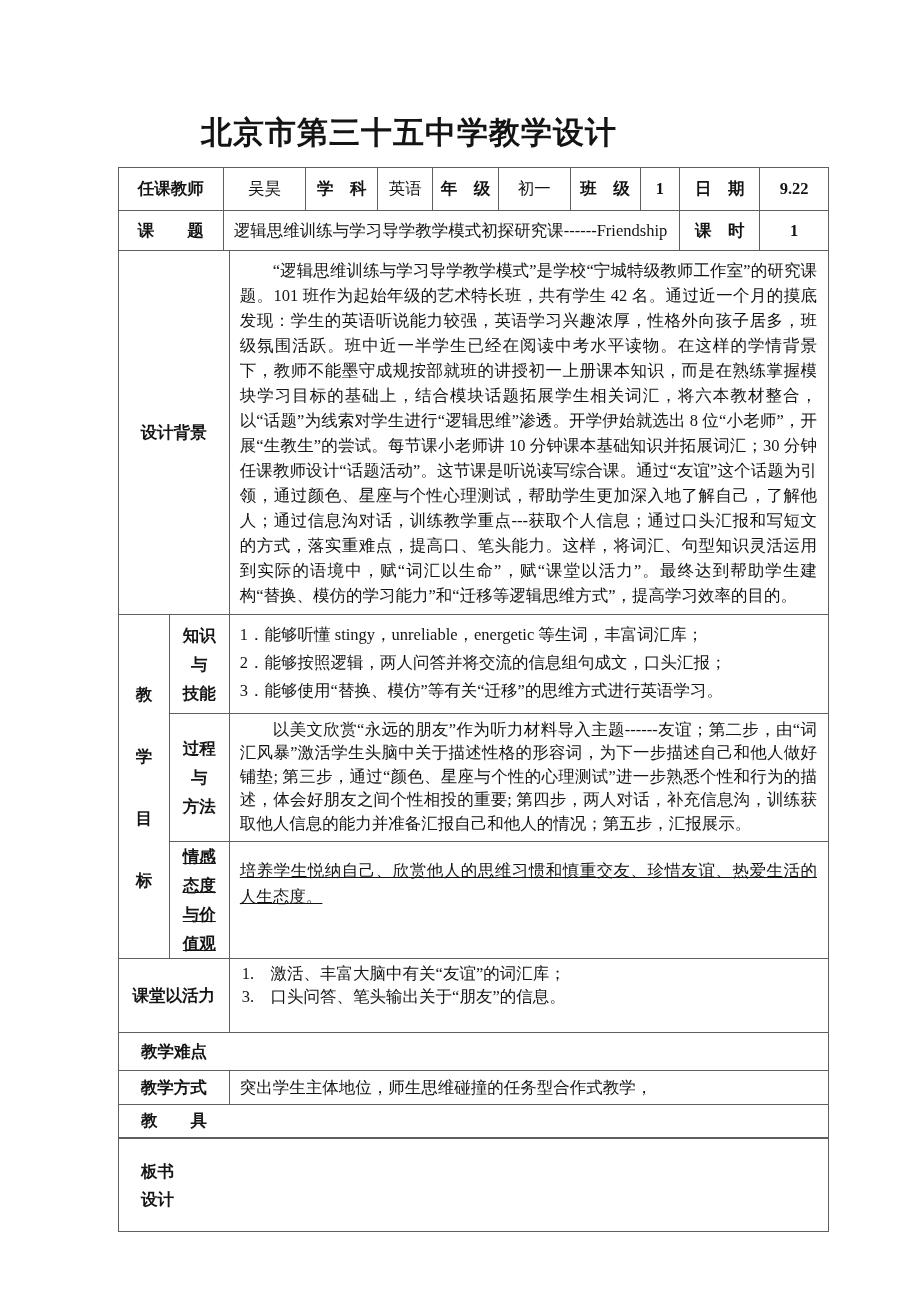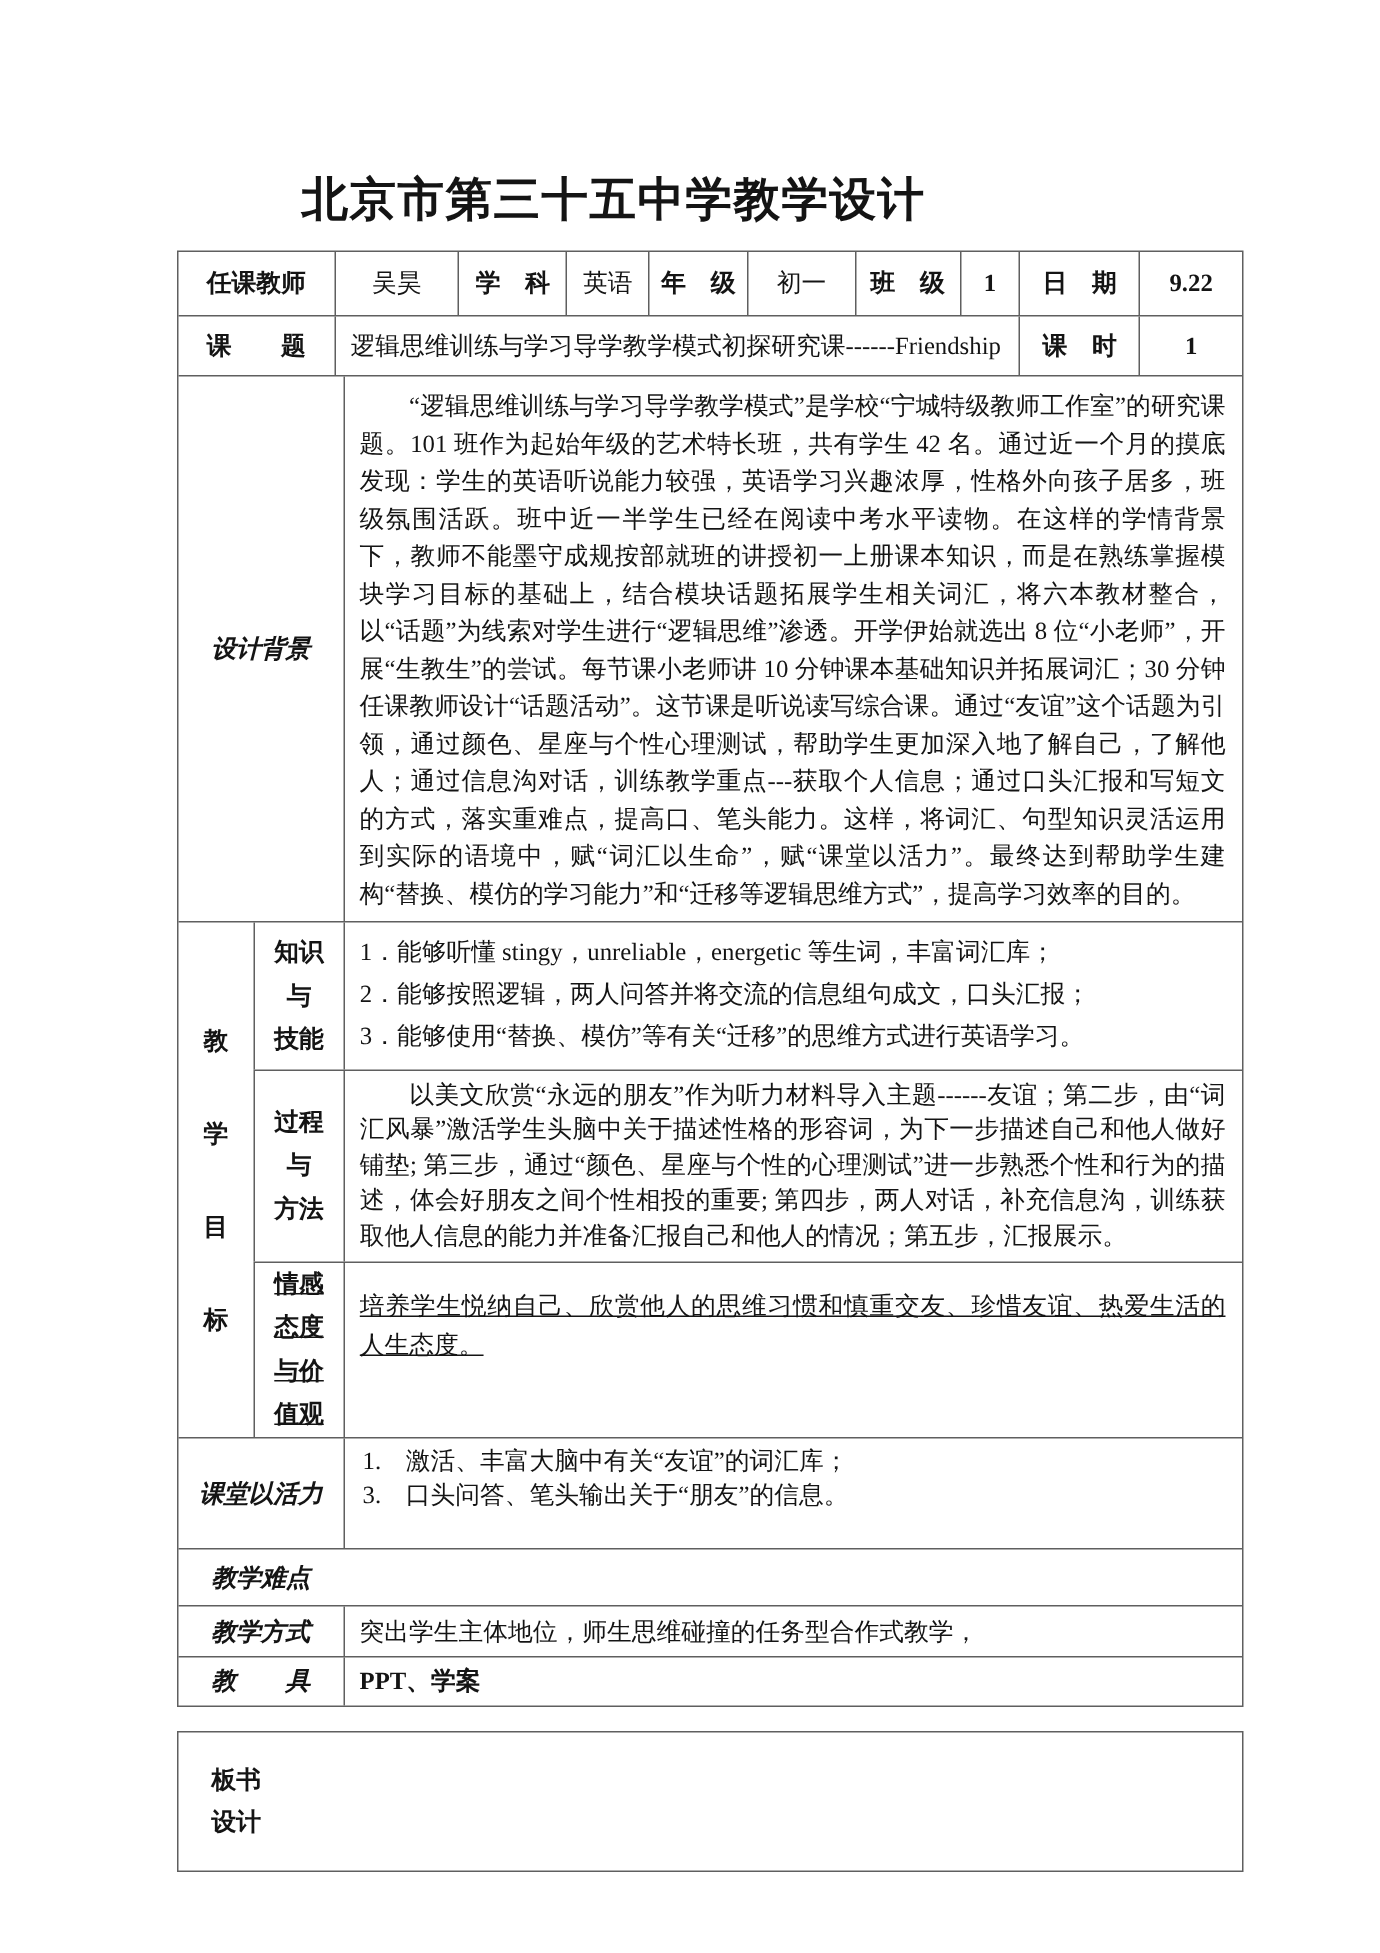--- a/index.html
+++ b/index.html
@@ -49,21 +49,21 @@
   .c-grade-l{width:66px;}    .c-grade-v{width:72px;}
   .c-class-l{width:70px;}    .c-class-v{width:40px;}
   .c-date-l{width:80px;}     .c-date-v{width:69px;}
   .r-info{height:42px;}
   .r-topic{height:40px;}
   .c-topic-l{width:104px;}
   .c-topic-v{width:458px;justify-content:flex-start;text-align:left;padding-left:10px;}
   .c-period-l{width:80px;}
   .c-period-v{width:69px;}
   
-  .c-head{width:110px;font-style:italic;}
+  .c-head{width:110px;}
   .c-body{width:601px;}
   .r-bg{min-height:338px;}
   .para{
     font-size:16.5px;text-align:justify;
     padding:7px 11px 6px 10px;
   }
   .bg-para{line-height:25px;text-indent:2em;}
   .proc-para{line-height:23.4px;text-indent:2em;padding-top:4px;}
   .emo-para{line-height:26px;padding-top:16px;}
   
@@ -81,21 +81,21 @@
   .k-item{font-size:16.5px;line-height:28px;text-align:left;}
   .r-points{min-height:74px;}
   .p-list{padding:3px 10px 2px 12px;}
   .p-item{font-size:16.5px;line-height:23px;text-align:left;}
   .r-diff{min-height:38px;}
   .r-method{min-height:34px;}
   .r-tools{min-height:33px;}
   .one-line{display:flex;align-items:center;padding:2px 10px;font-size:16.5px;}
   .bold-line{font-weight:bold;}
   
-  .board-tbl{margin-top:16px;}
+  .board-tbl{margin-top:0;}
   .c-board-l{width:77px;line-height:28px;}
   .c-board-v{width:634px;padding:16px 10px 10px 12px;}
   .r-board{min-height:92px;}
   .board-line{
     font-family:"DejaVu Sans Mono","Liberation Mono",monospace;
     font-size:16px;line-height:30px;white-space:pre-wrap;
   }
   .board-line1{padding-left:16px;}
 </style>
 </head>
@@ -190,21 +190,20 @@
       <div class="cell lbl c-head">教学难点</div>
     </div>
 
     <div class="row r-method">
       <div class="cell lbl c-head">教学方式</div>
       <div class="cell c-body one-line">突出学生主体地位，师生思维碰撞的任务型合作式教学，</div>
     </div>
 
     <div class="row r-tools">
       <div class="cell lbl c-head">教　　具</div>
-      <div class="cell c-body one-line bold-line">PPT、学案</div>
     </div>
 
   </div>
 
   <div class="tbl board-tbl">
     <div class="row r-board">
       <div class="cell lbl ml c-board-l">板书
 设计</div>
     </div>
   </div>

